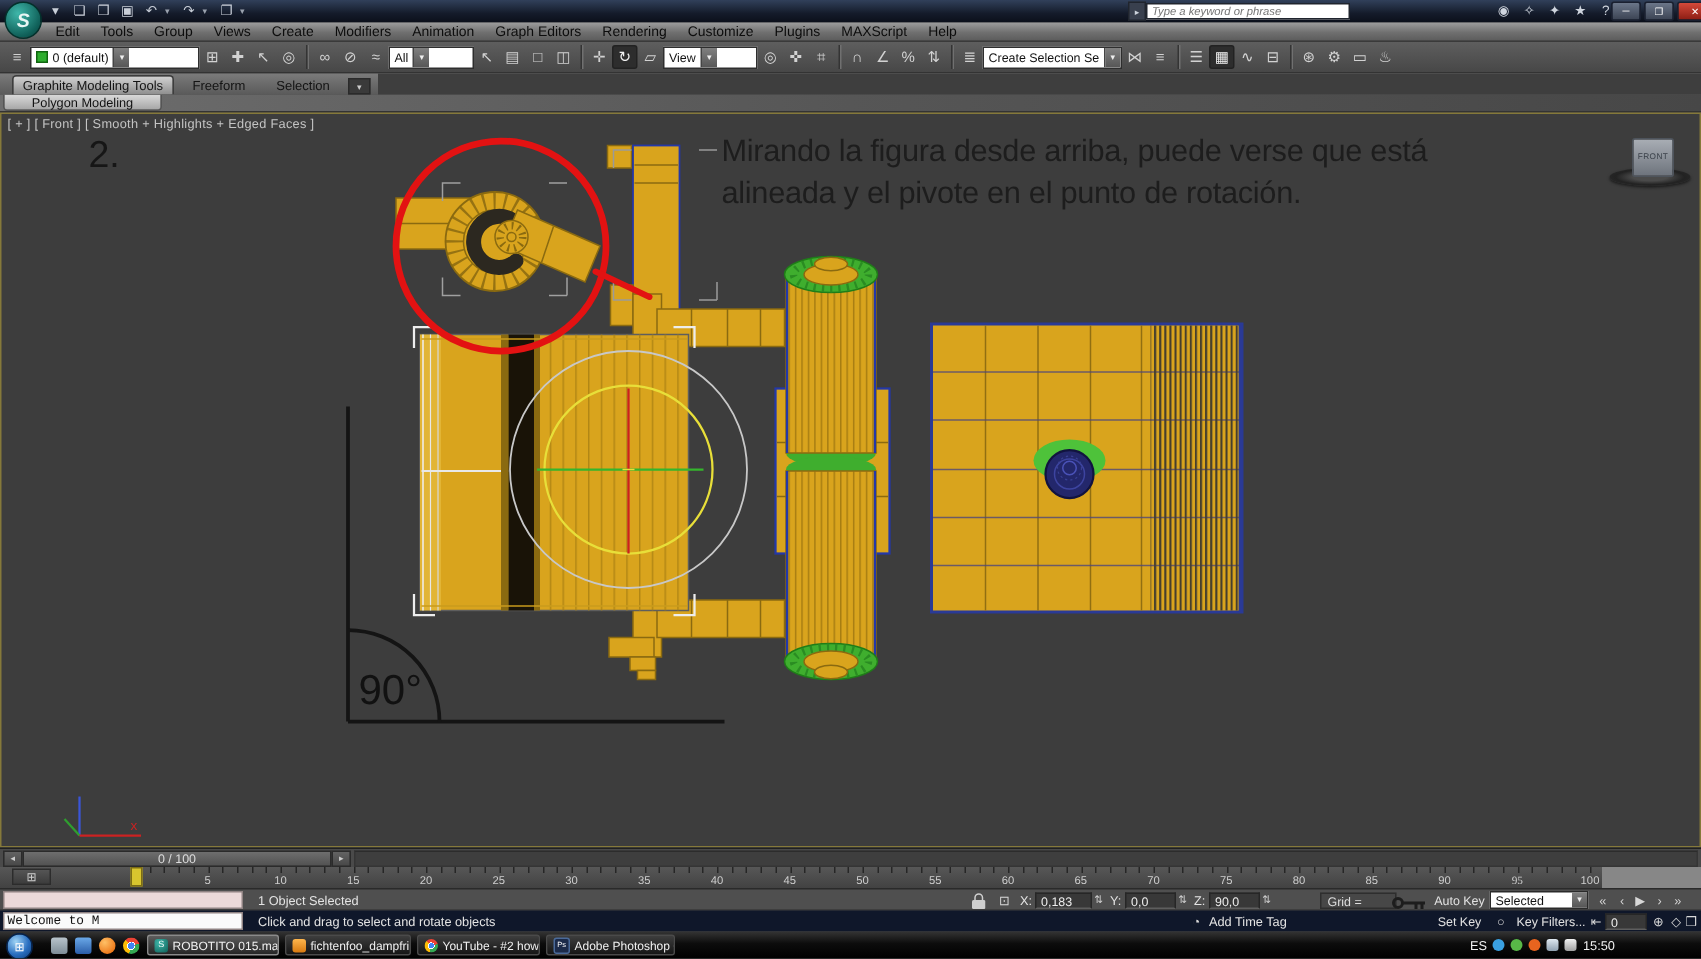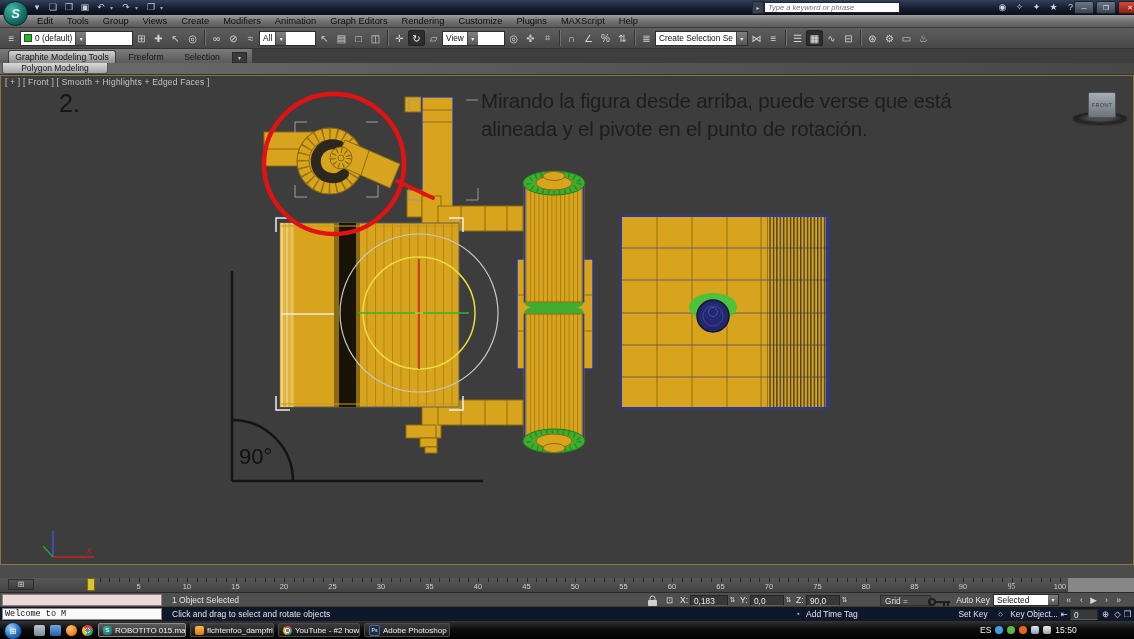--- a/index.html
+++ b/index.html
@@ -53,21 +53,21 @@
   
   #panelrow{top:63px;height:12px;background:linear-gradient(90deg,#6e6e6e,#565656 50%,#474747);border-bottom:1px solid #333;}
   .ptab{position:absolute;left:2px;top:0;width:106px;height:11px;background:linear-gradient(#dadada,#a6a6a6);
     color:#111;font-size:8.5px;display:flex;align-items:center;justify-content:center;border-radius:0 0 3px 3px;border:1px solid #555;border-top:none;box-sizing:border-box;}
 
   
   #viewport{top:75px;height:490px;background:#3d3d3d;border:1px solid #85793a;}
   #vplabel{position:absolute;left:4px;top:1px;font-size:8.5px;color:#c4c4c4;letter-spacing:0.2px;}
   #stepnum{position:absolute;left:58px;top:13px;font-size:25px;color:#161616;}
   #anno{position:absolute;left:480px;top:11px;font-size:20.5px;color:#1d1d1d;line-height:28px;letter-spacing:-0.2px;}
-  #anglelabel{position:absolute;left:238px;top:368px;font-size:22px;color:#111;}
+  #anglelabel{position:absolute;left:238px;top:368px;font-size:28px;color:#111;}
   #scene{position:absolute;left:0;top:0;}
   .viewcube{position:absolute;left:1070px;top:12px;width:60px;height:38px;}
   .vc-ring{position:absolute;left:2px;top:24px;width:54px;height:12px;border-radius:50%;
     background:radial-gradient(ellipse at center,#4a4a4a 30%,#222 60%,#2e2e2e);box-shadow:0 1px 2px #1a1a1a;}
   .vc-face{position:absolute;left:17px;top:4px;width:26px;height:24px;border-radius:2px;border:1px solid #4e545c;
     background:linear-gradient(#a8adb4,#6e747d);color:#3a4049;font-size:5.5px;display:flex;align-items:center;justify-content:center;letter-spacing:0.3px;}
 
   
   #timeslider{top:565px;height:13px;background:#4a4a4a;border-top:1px solid #202020;display:flex;align-items:center;padding:0 2px;}
   .ts-btn{width:13px;height:11px;background:linear-gradient(#636363,#484848);border:1px solid #2b2b2b;color:#ccc;font-size:6px;display:flex;align-items:center;justify-content:center;box-sizing:border-box;flex:none;}
@@ -408,20 +408,26 @@
       <div>Mirando la figura desde arriba, puede verse que está</div>
       <div>alineada y el pivote en el punto de rotación.</div>
     </div>
     <div id="anglelabel">90°</div>
     <div class="viewcube">
       <div class="vc-ring"></div>
       <div class="vc-face">FRONT</div>
     </div>
   </div>
 
+  <div class="row" id="timeslider">
+    <span class="ts-btn">◂</span>
+    <span class="ts-handle">0 / 100</span>
+    <span class="ts-btn">▸</span>
+    <span class="ts-track"></span>
+  </div>
 
   <div class="row" id="trackbar">
     <div id="tb-curve">⊞</div>
     <div class="ruler">
         <i class="tick" style="left: 90px;"></i>
         <i class="tick" style="left: 99.7px;"></i>
         <i class="tick" style="left: 109.4px;"></i>
         <i class="tick" style="left: 119.1px;"></i>
         <i class="tick" style="left: 128.8px;"></i>
         <i class="tick" style="left: 138.5px;"></i>
@@ -586,21 +592,21 @@
     <span class="pico" style="left:1111px">»</span>
   </div>
 
   <div class="row" id="status2">
     <div class="listener white">Welcome to M</div>
     <span class="slab" style="left:172px">Click and drag to select and rotate objects</span>
     <span class="pico" style="left:790px">◔</span>
     <span class="slab" style="left:806px">Add Time Tag</span>
     <span class="sbtn" style="left:955px;width:36px">Set Key</span>
     <span class="pico" style="left:993px">○</span>
-    <span class="sbtn" style="left:1008px;width:52px">Key Object...</span>
+    <span class="sbtn" style="left:1008px;width:52px">Key Filters...</span>
 
     <span class="pico" style="left:1058px;width:12px">⇤</span>
     <span class="numfield" style="left:1070px;width:28px;top:2px">0</span>
     <span class="pico" style="left:1098px">⊕</span>
     <span class="pico" style="left:1110px">◇</span>
     <span class="pico" style="left:1120px">❒</span>
   </div>
 
   <div class="row" id="taskbar">
     <div id="startorb">⊞</div>

